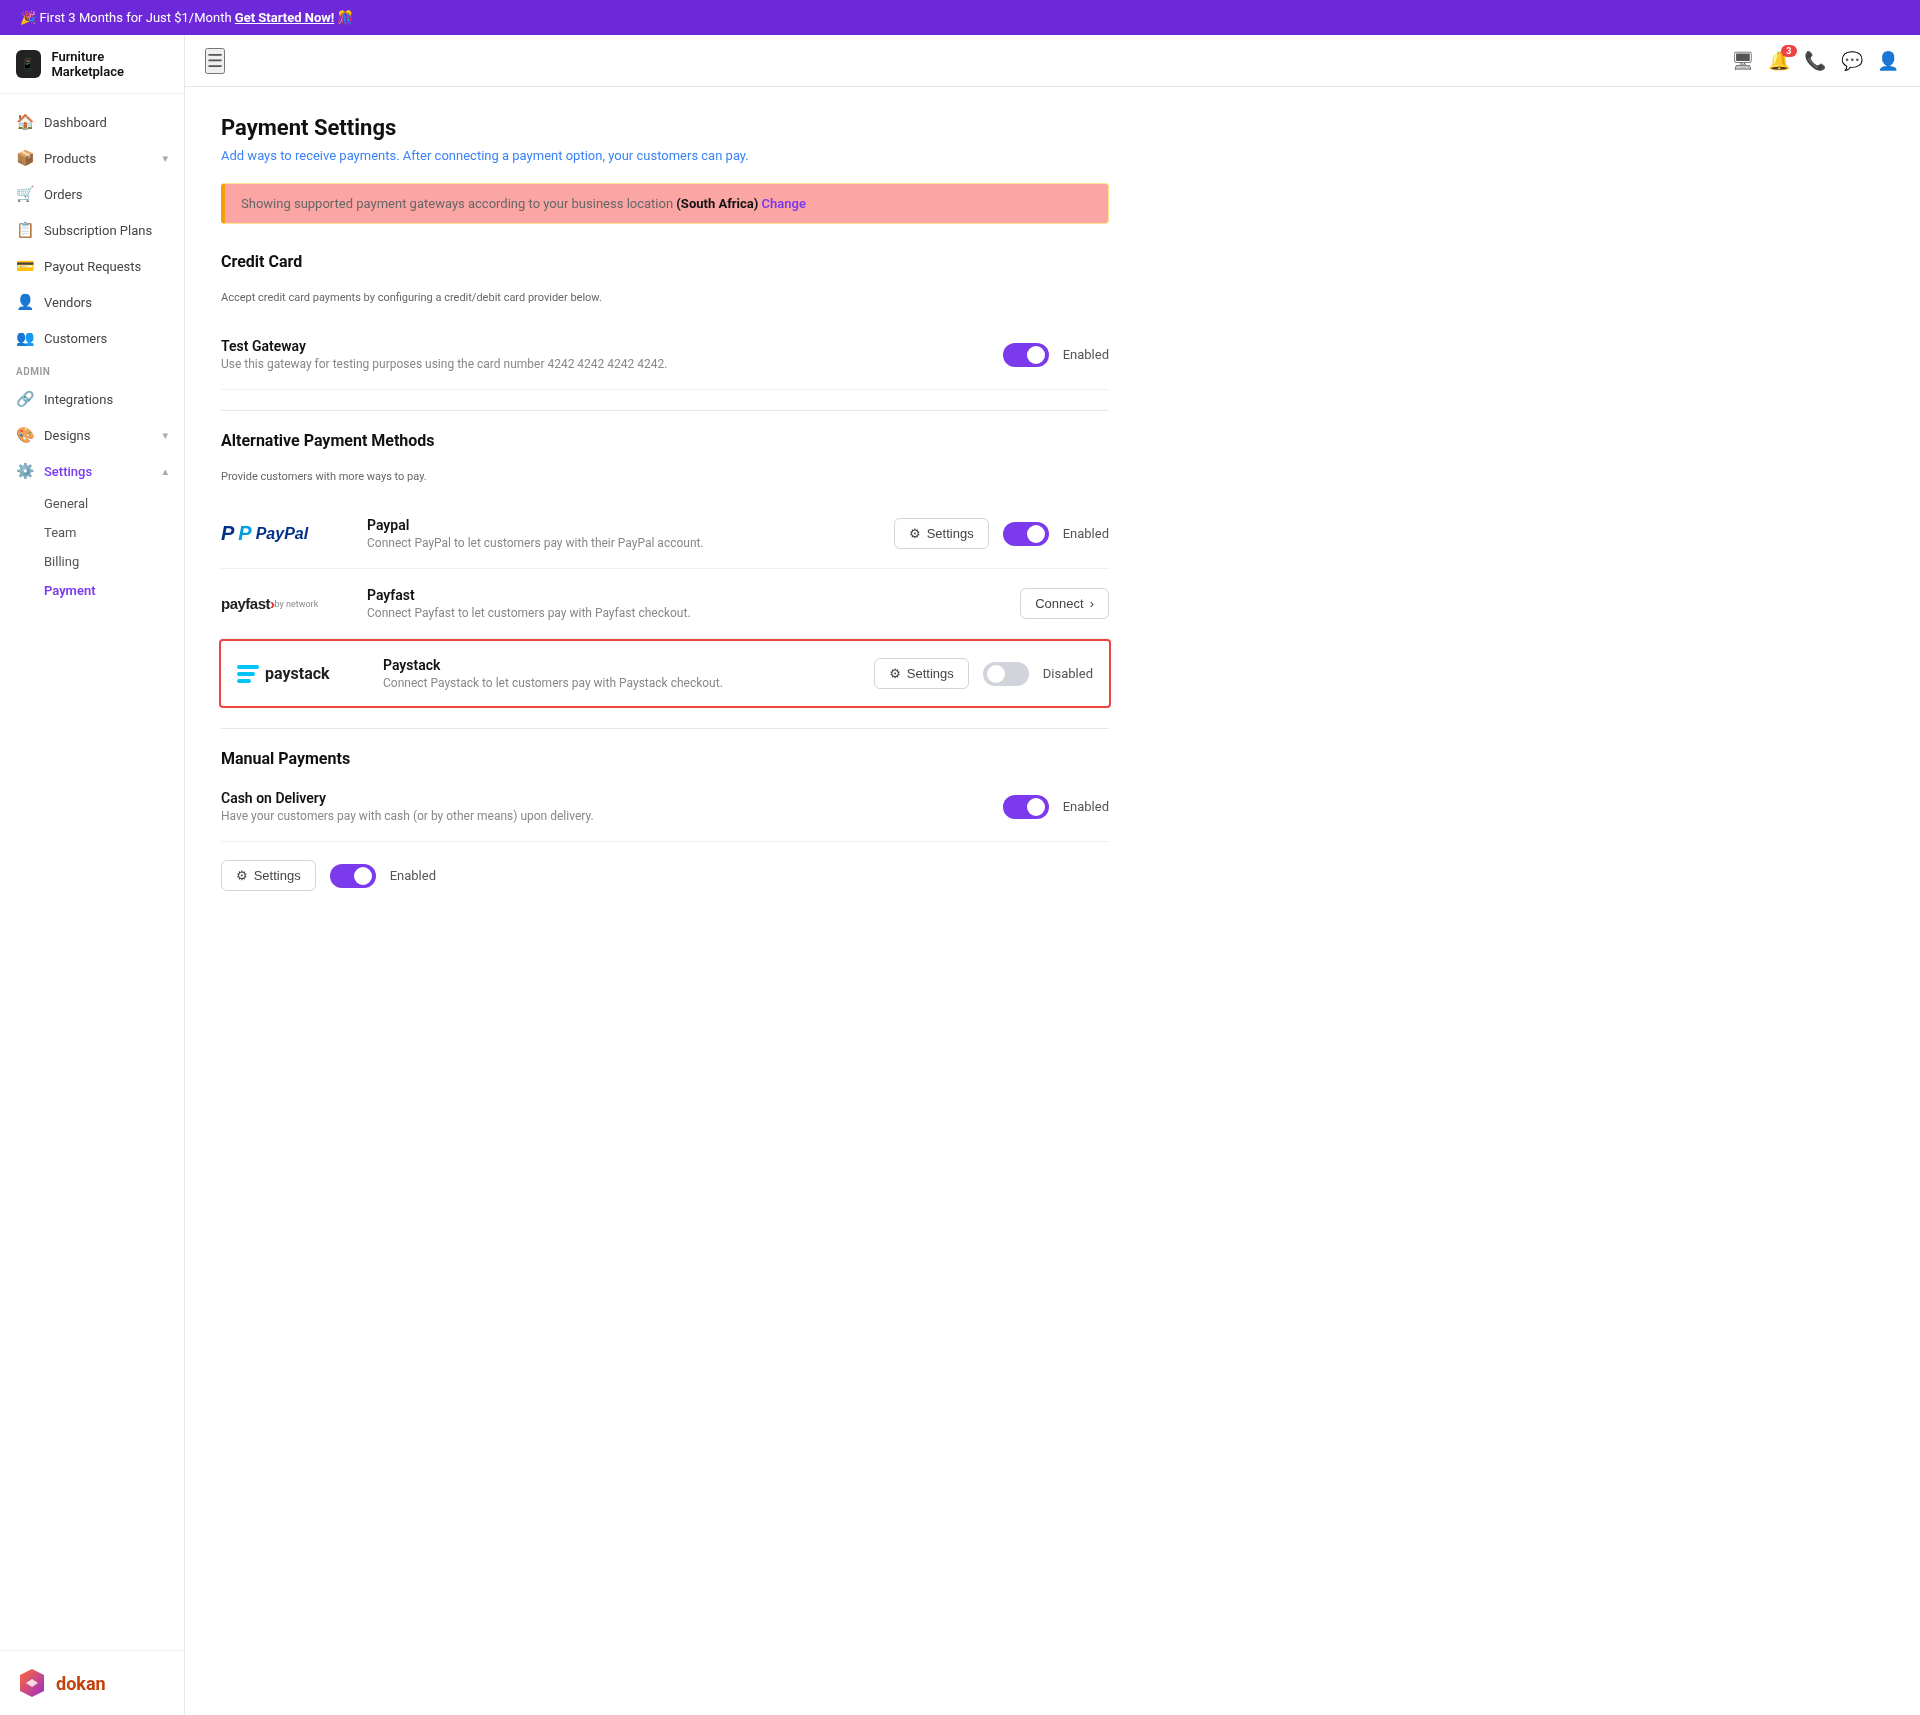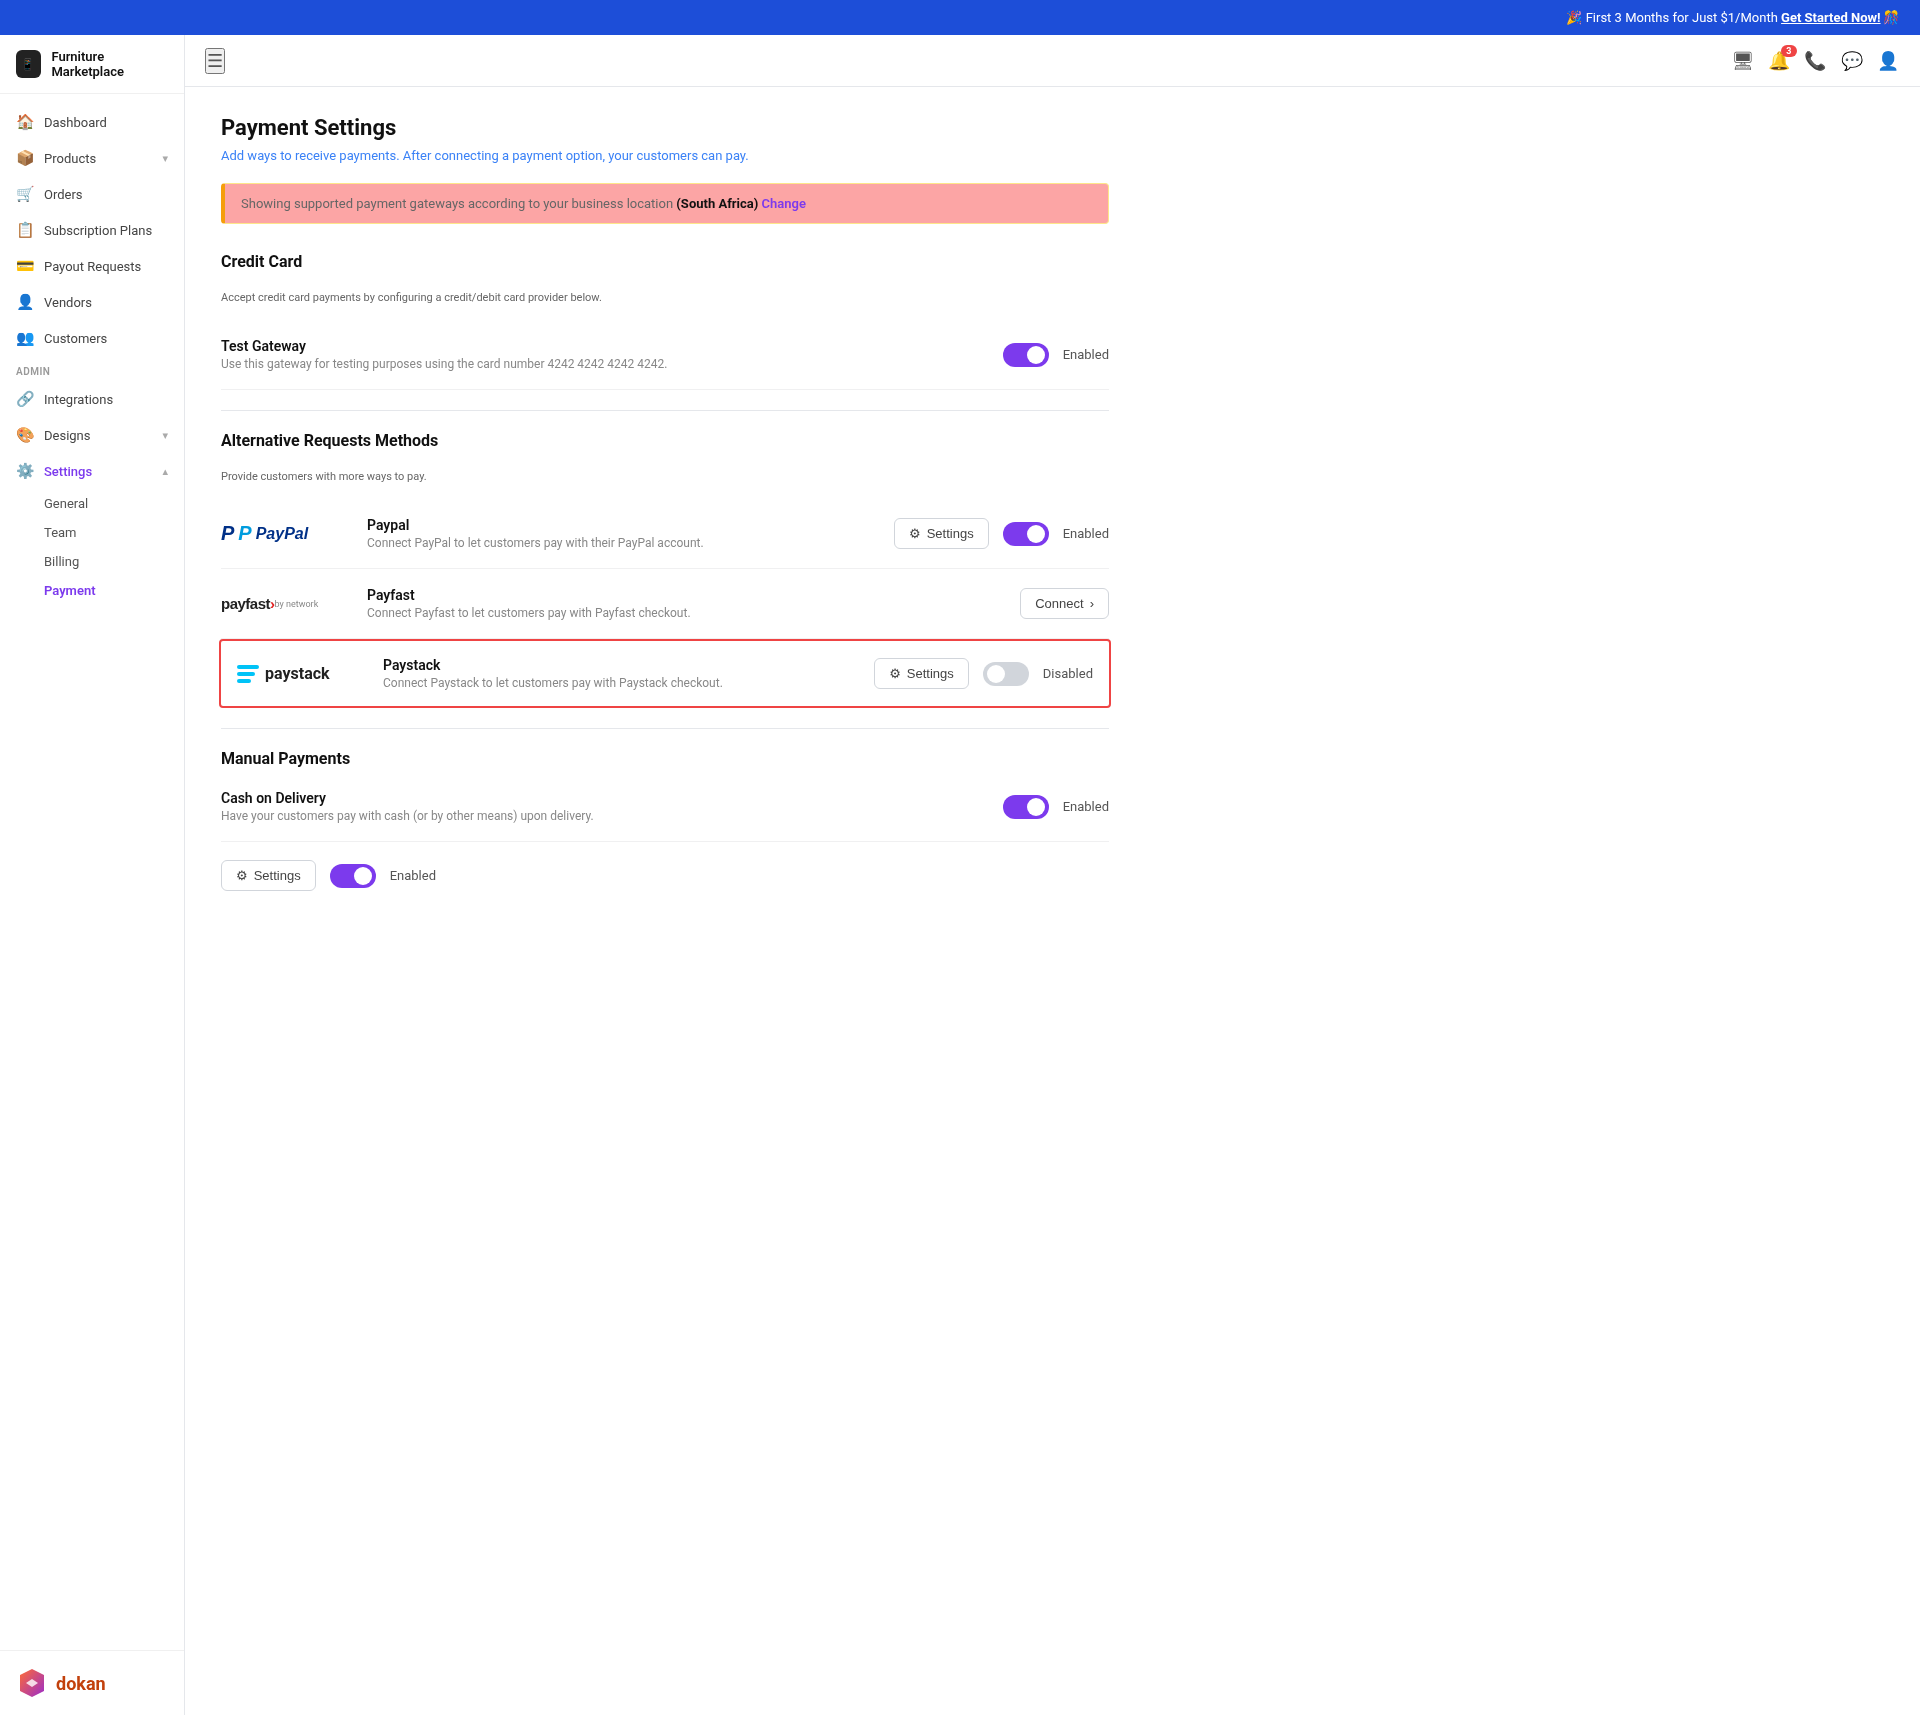--- a/index.html
+++ b/index.html
@@ -1,22 +1,22 @@
 <!DOCTYPE html>
 <html><head>
   <meta charset="utf-8">
   <style>
     * { box-sizing: border-box; margin: 0; padding: 0; }
     body { font-family: -apple-system, BlinkMacSystemFont, 'Segoe UI', Roboto, sans-serif; background: #f0f0f1; display: flex; flex-direction: column; height: 100vh; overflow: hidden; }
 
     
     .top-banner {
-      background: #1d4ed8;
+      background: #6d28d9;
       color: white;
-      text-align: right;
+      text-align: left;
       padding: 10px 20px;
       font-size: 13px;
       flex-shrink: 0;
     }
     .top-banner a { color: white; font-weight: 700; text-decoration: underline; }
 
     
     .app-layout {
       display: flex;
       flex: 1;
@@ -420,21 +420,21 @@
           <div class="payment-actions">
             <div class="toggle on">
               <div class="toggle-knob"></div>
             </div>
             <span class="toggle-label">Enabled</span>
           </div>
         </div>
 
         <hr class="divider">
 
-        <div class="section-title">Alternative Requests Methods</div>
+        <div class="section-title">Alternative Payment Methods</div>
         <p class="section-subtitle">Provide customers with more ways to pay.</p>
 
         <div class="payment-item">
           <div class="payment-logo-area">
             <div class="paypal-logo">
               <span style="font-size:20px; font-weight:900; font-style:italic; color:#003087; font-family:Arial;">P</span>
                 <span style="font-size:20px; font-weight:900; font-style:italic; color:#009cde; font-family:Arial;">P</span>
               <span style="font-size:16px; font-weight:700; color:#003087; font-family:Arial; font-style:italic;">PayPal</span>
             </div>
           </div>

